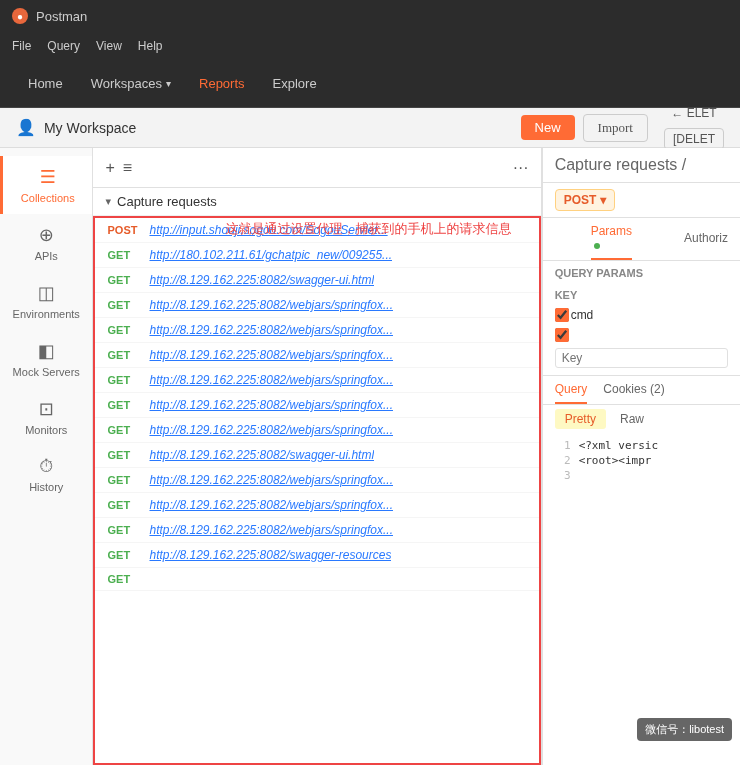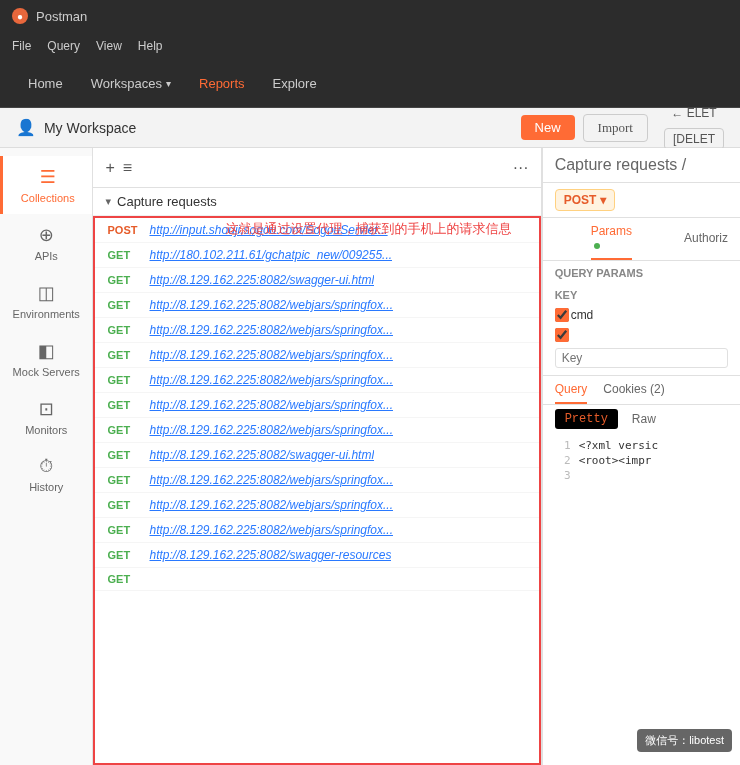--- a/index.html
+++ b/index.html
@@ -82,30 +82,30 @@
     .param-key-placeholder { font-size: 12px; color: #bbb; border: 1px solid #e0e0e0; padding: 2px 6px; border-radius: 3px; flex: 1; }
 
     
     .bottom-tabs { display: flex; align-items: center; padding: 0 12px; border-bottom: 1px solid #e0e0e0; gap: 16px; border-top: 1px solid #e0e0e0; margin-top: 4px; }
     .bottom-tab { padding: 6px 0; font-size: 12px; color: #666; cursor: pointer; border-bottom: 2px solid transparent; }
     .bottom-tab.active { color: #ff6b35; border-bottom: 2px solid #ff6b35; }
 
     
     .format-tabs { display: flex; align-items: center; padding: 4px 12px; gap: 4px; }
     .format-tab { padding: 3px 10px; font-size: 12px; color: #666; cursor: pointer; border-radius: 3px; }
-    .format-tab.active { background: #000000; color: #e65c2a; font-family: Liberation Mono, monospace; }
+    .format-tab.active { background: #fef9c3; color: #e65c2a; }
 
     
     .code-area { padding: 6px 12px; flex: 1; overflow: hidden; }
     .code-line { display: flex; align-items: flex-start; gap: 8px; margin-bottom: 2px; }
     .line-num { color: #bbb; font-size: 11px; min-width: 16px; text-align: right; font-family: monospace; }
     .code-text { font-size: 11px; color: #333; font-family: monospace; white-space: nowrap; overflow: hidden; text-overflow: ellipsis; max-width: 140px; }
 
     
-    .watermark { position: fixed; bottom: 13px; right: 8px; background: rgba(0,0,0,0.6); color: #fff; font-size: 11px; padding: 4px 8px; border-radius: 4px; z-index: 100; }
+    .watermark { position: fixed; bottom: 24px; right: 8px; background: rgba(0,0,0,0.6); color: #fff; font-size: 11px; padding: 4px 8px; border-radius: 4px; z-index: 100; }
 
     .left-panel { width: 470px; display: flex; flex-direction: column; border-right: 1px solid #e0e0e0; }
     .collections-panel { flex: 1; display: flex; flex-direction: column; overflow: hidden; }
   </style>
 </head>
 <body>
 
 <div class="titlebar">
   <div class="titlebar-icon">
     <span style="font-size:10px; color:#fff;">●</span>

